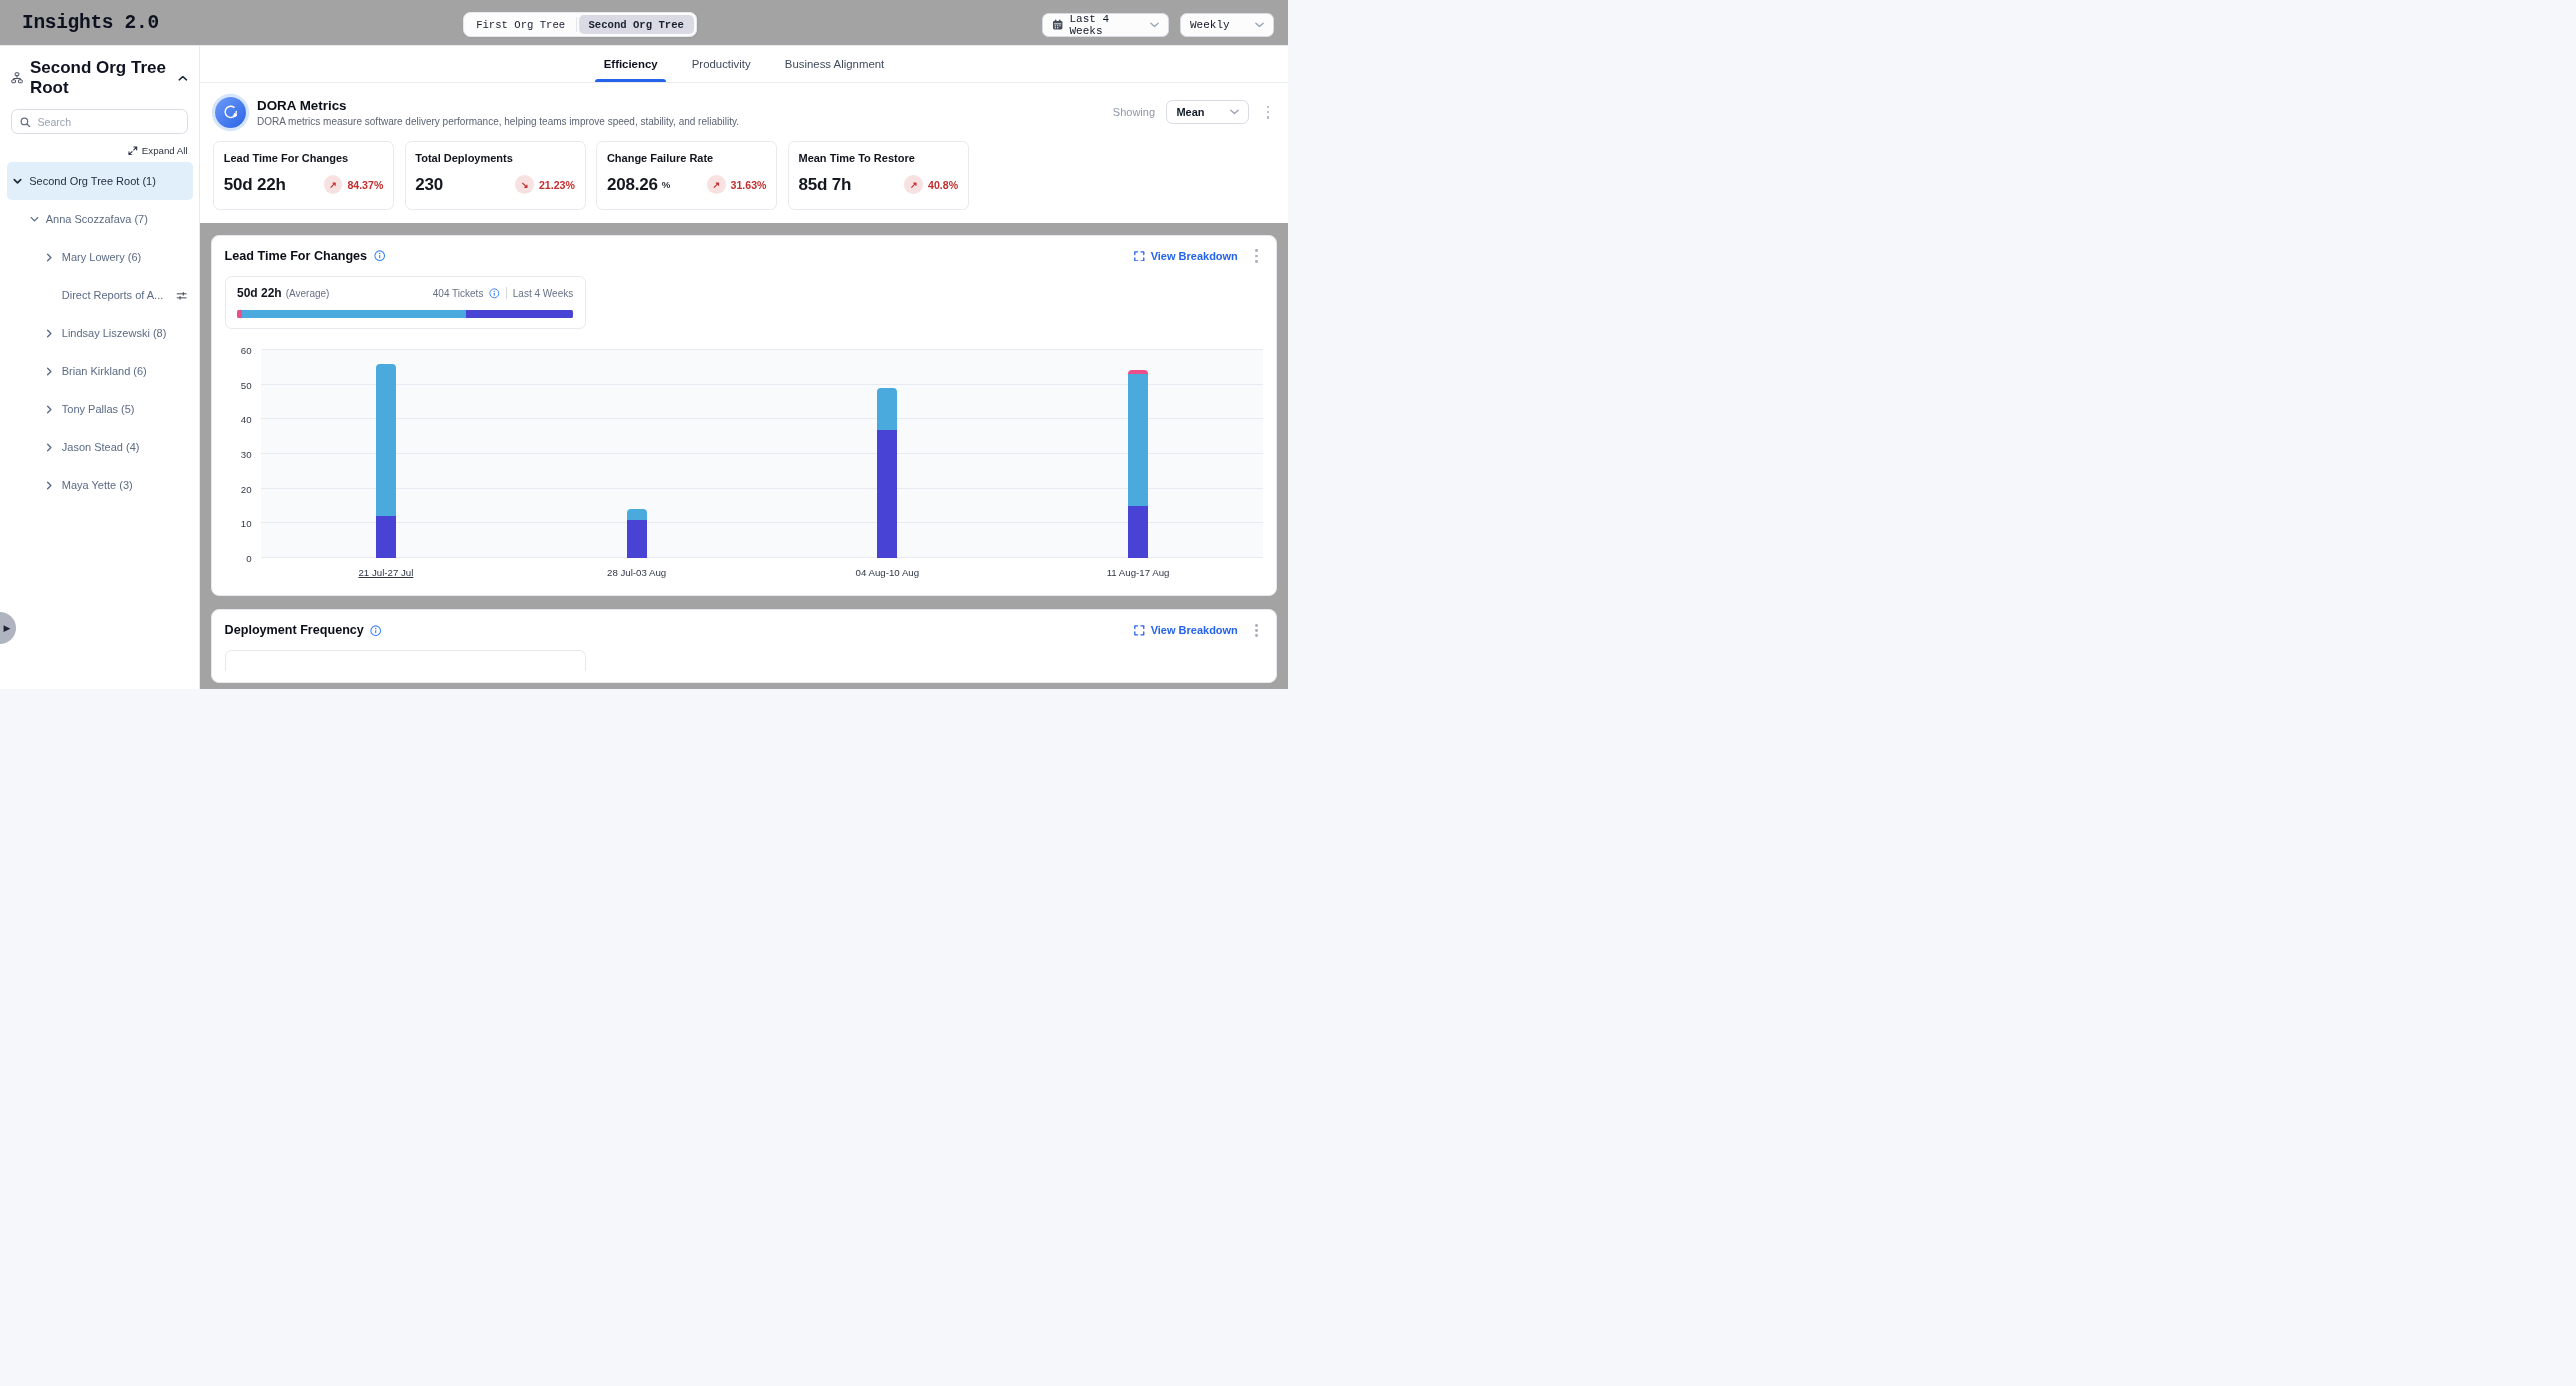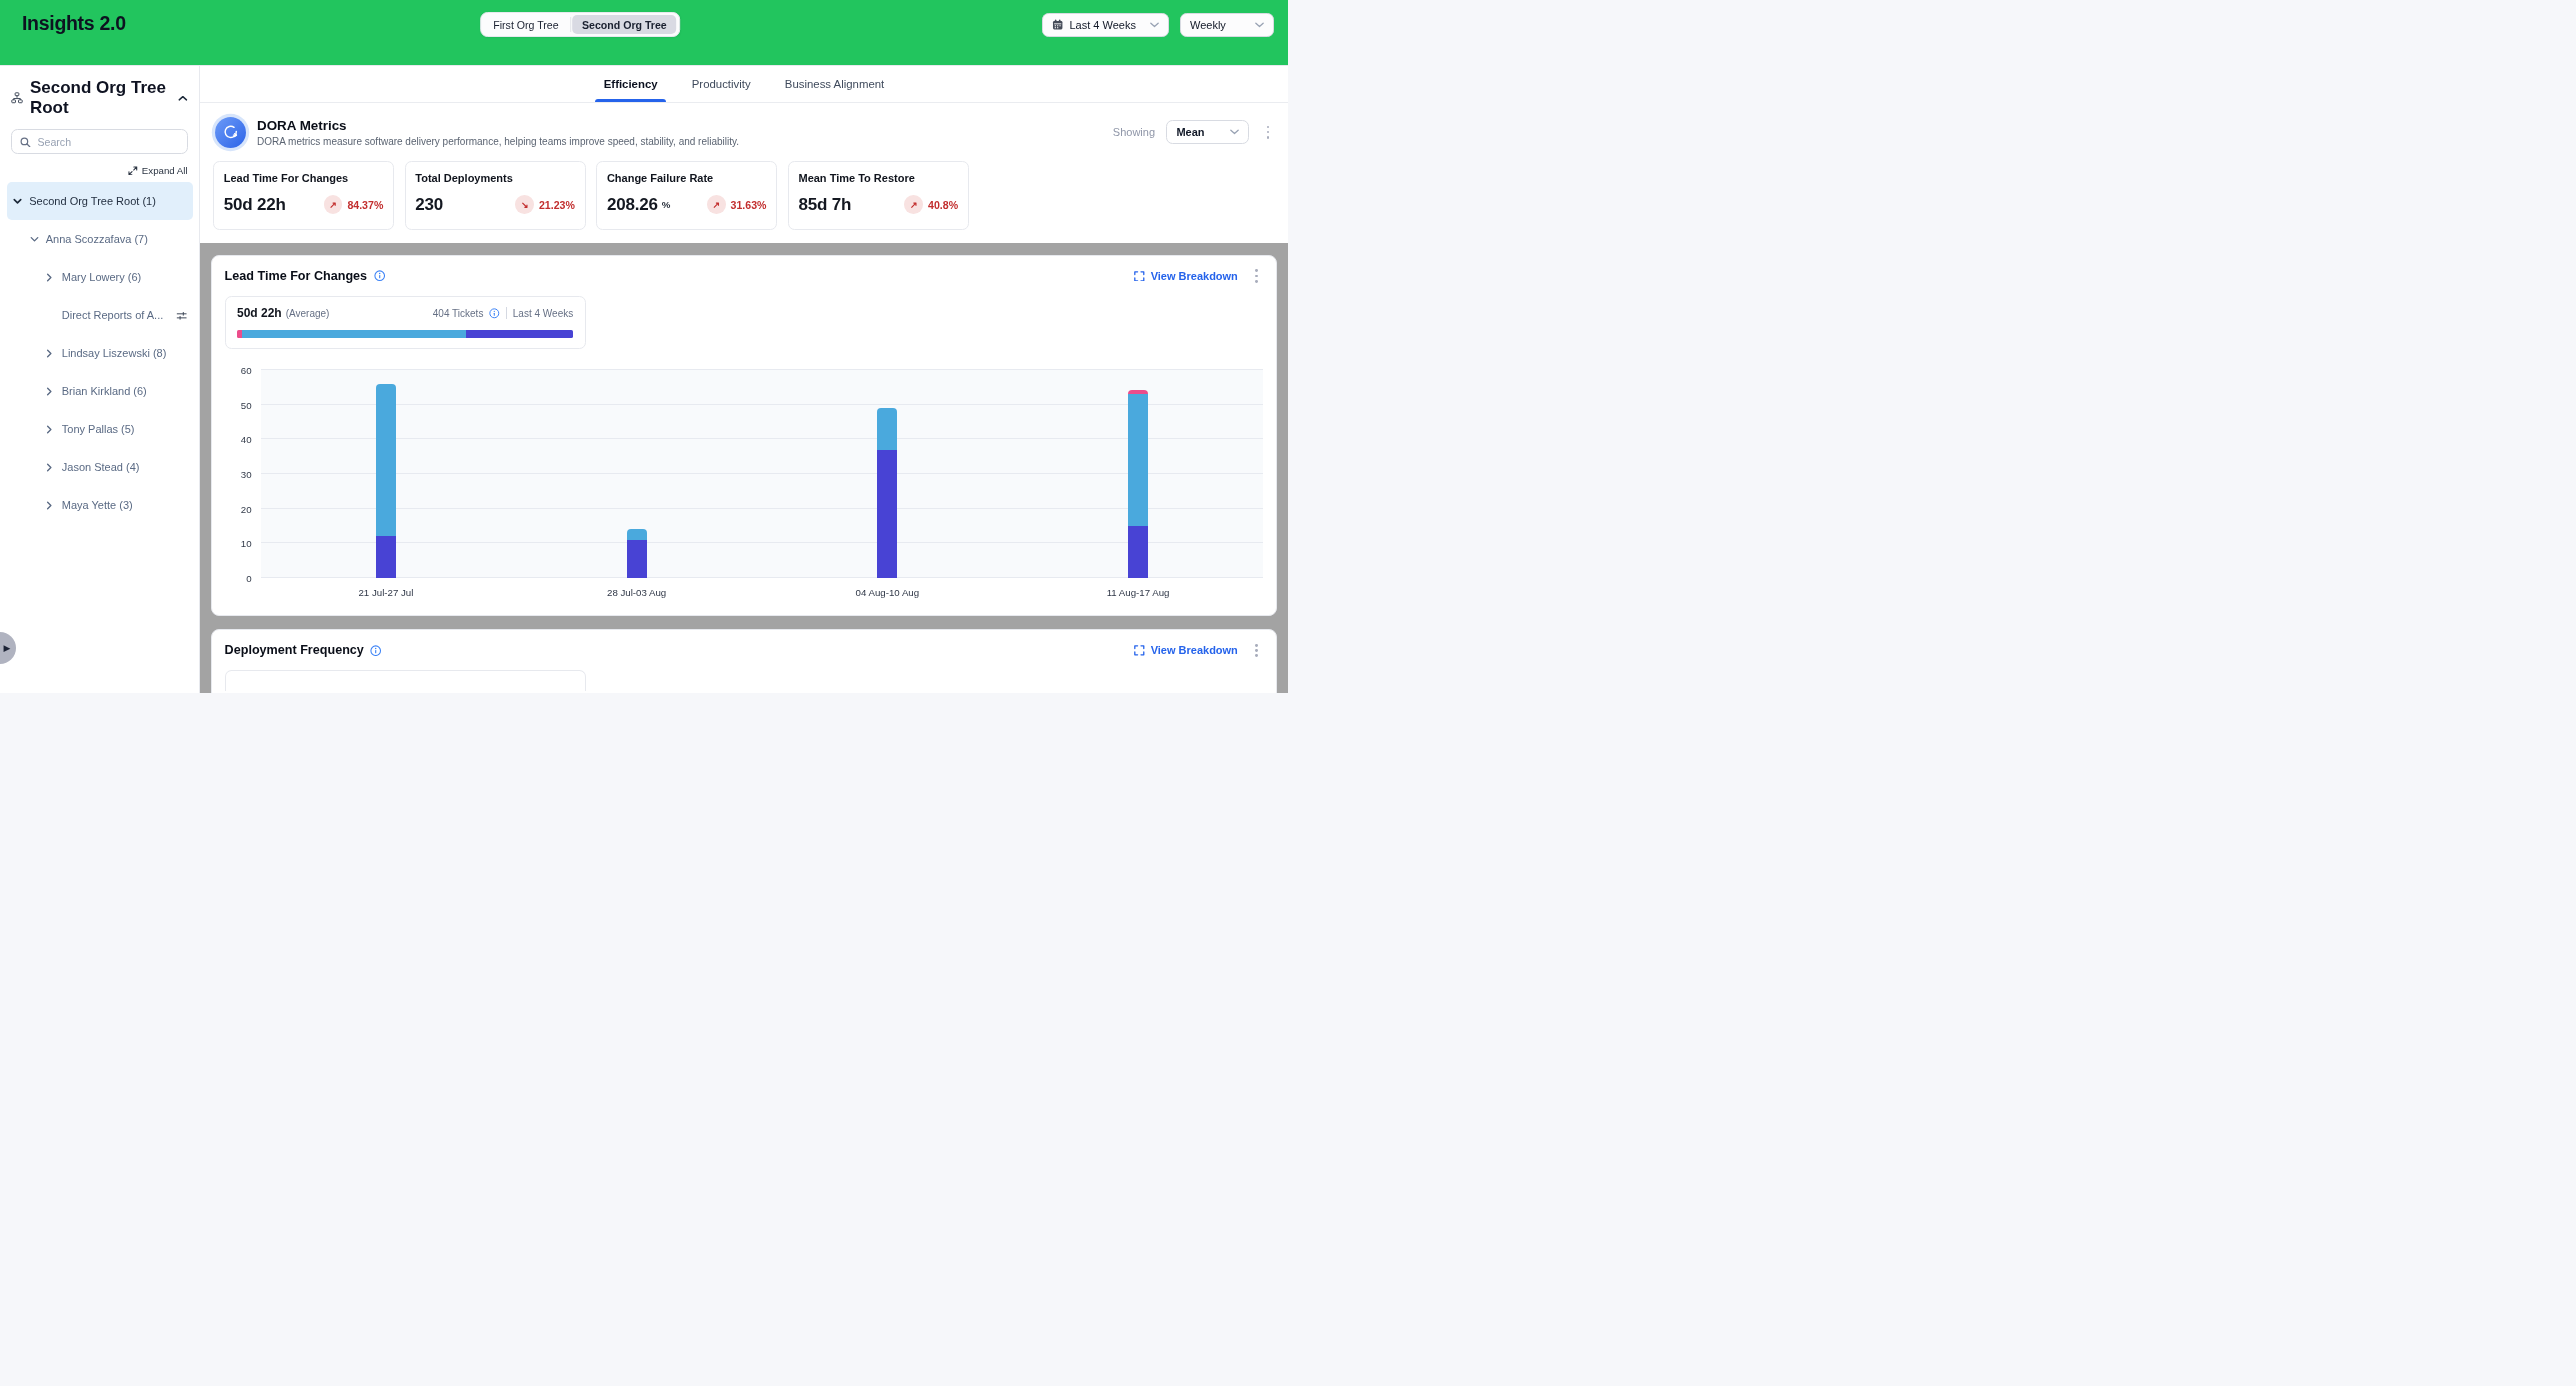--- a/index.html
+++ b/index.html
@@ -1,20 +1,20 @@
 <!DOCTYPE html>
 <html style="font-size:13px"><head>
 <meta charset="utf-8">
 <style>
   * { margin:0; padding:0; box-sizing:border-box; }
   html,body { width:1288px; height:693px; overflow:hidden; }
   body { font-family:"Liberation Sans", sans-serif; background:#F6F7FA; color:#10141D; }
 
   
-  .app-header { position:relative; height:66px; background:#22c55e; border-bottom:0.8px solid #E7E9EE; }
+  .app-header { position:relative; height:46px; background:#a3a3a3; border-bottom:0.8px solid #E7E9EE;font-family:Liberation Mono, monospace; }
   .logo { position:absolute; left:22px; top:12px; font-size:19.5px; font-weight:800; letter-spacing:-0.3px; color:#0D1220; }
   .seg-group { position:absolute; left:calc(50% - 64px); transform:translateX(-50%); top:12px; display:flex; align-items:center; background:#FCFCFD; border:0.8px solid #E7E9EE; border-radius:7.3px; padding:2.4px 2.4px; box-shadow:0 0.8px 1.6px rgba(16,24,40,.05); }
   .seg { padding:3.2px 9.7px; font-size:10.6px; color:#1A2030; white-space:nowrap; border-radius:4.9px; cursor:pointer; }
   .seg.active { background:#D9DAE3; font-weight:700; }
   .seg-divider { width:0.8px; height:14.6px; background:#E3E5EA; margin:0 1.6px; }
   .header-controls { position:absolute; right:14px; top:13px; display:flex; gap:11.4px; }
   .select { display:flex; align-items:center; gap:6.5px; height:24px; padding:0 9px; background:#FCFCFD; border:0.8px solid #D8DBE2; border-radius:6.5px; font-size:11px; color:#111827; cursor:pointer; }
   .select .chev-dn { margin-left:auto; }
   .select.daterange { width:127px; }
   .select.weekly { width:94px; }
@@ -444,21 +444,21 @@
                     <div class="seg-b" style="height: 128px; background: rgb(72, 67, 212);"></div>
                   </div>
                   <div class="bar" style="left: 87.5%;">
                     <div class="seg-b" style="height: 3.5px; background: rgb(236, 77, 139);"></div>
                     <div class="seg-b" style="height: 132px; background: rgb(74, 169, 221);"></div>
                     <div class="seg-b" style="height: 52px; background: rgb(72, 67, 212);"></div>
                   </div>
                 </div>
             </div>
             <div class="xlabels">
-                <div class="xlabel" style="left: 12.5%;">21 Jul-27 Jul</div>
+                <div class="xlabel" style="left: 12.5%; text-decoration: underline;">21 Jul-27 Jul</div>
                 <div class="xlabel" style="left: 37.5%;">28 Jul-03 Aug</div>
                 <div class="xlabel" style="left: 62.5%;">04 Aug-10 Aug</div>
                 <div class="xlabel" style="left: 87.5%;">11 Aug-17 Aug</div>
               </div>
           </div>
         </div>
 
         <div class="panel">
           <div class="panel-head">
             <div class="panel-title">

